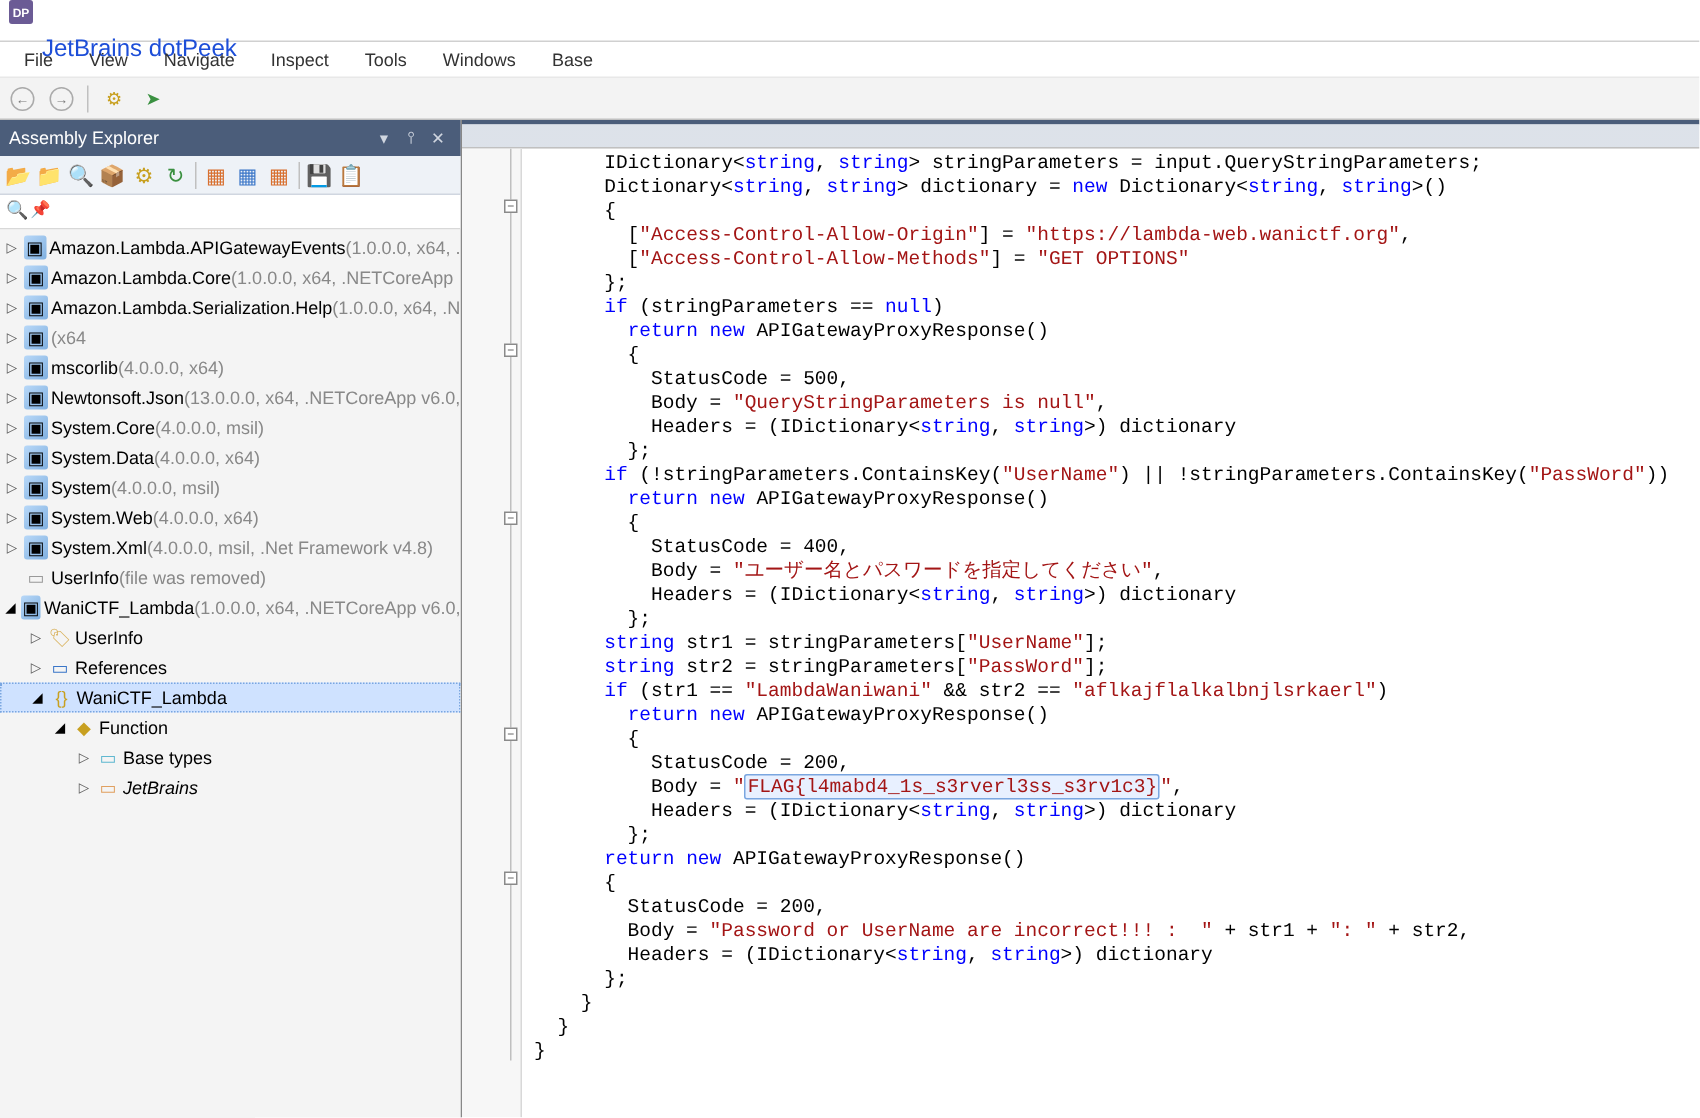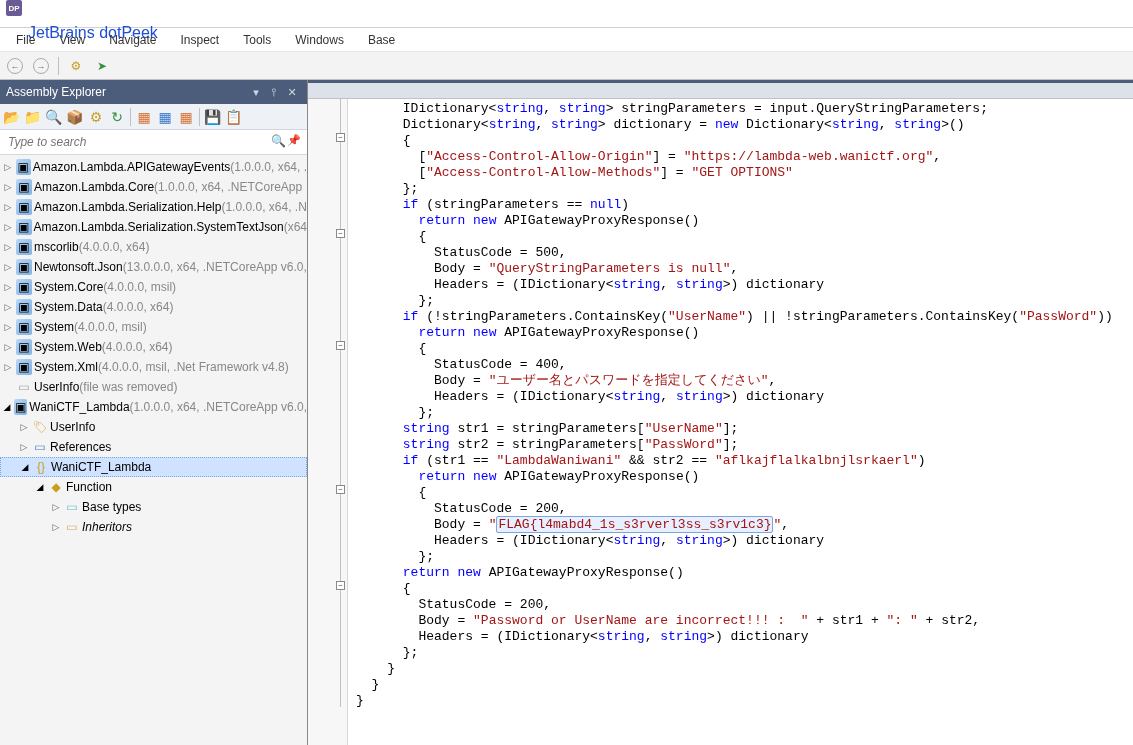--- a/index.html
+++ b/index.html
@@ -132,21 +132,20 @@
       <span class="tb-sep"></span>
       <span class="panel-tb-icon" style="color:#d87030;">▦</span>
       <span class="panel-tb-icon" style="color:#3a76c8;">▦</span>
       <span class="panel-tb-icon" style="color:#d87030;">▦</span>
       <span class="tb-sep"></span>
       <span class="panel-tb-icon" style="color:#aaa;">💾</span>
       <span class="panel-tb-icon" style="color:#aaa;">📋</span>
     </div>
 
     <div class="search-row">
-      <input class="search-input" placeholder="Type to search" style="">
       <span class="search-icon">🔍</span>
       <span class="pin-icon2">📌</span>
     </div>
 
     <div class="tree" id="tree">
         <div class="tree-row indent-0">
           <span class="tree-arrow">▷</span>
           <span class="tree-icon ic-asm">▣</span>
           <span class="tree-label" style="">Amazon.Lambda.APIGatewayEvents</span>
           <span class="tree-meta"> (1.0.0.0, x64, .</span>
@@ -159,21 +158,20 @@
         </div>
         <div class="tree-row indent-0">
           <span class="tree-arrow">▷</span>
           <span class="tree-icon ic-asm">▣</span>
           <span class="tree-label" style="">Amazon.Lambda.Serialization.Help</span>
           <span class="tree-meta"> (1.0.0.0, x64, .N</span>
         </div>
         <div class="tree-row indent-0">
           <span class="tree-arrow">▷</span>
           <span class="tree-icon ic-asm">▣</span>
-          <span class="tree-label" style="">Amazon.Lambda.Serialization.SystemTextJson</span>
           <span class="tree-meta"> (x64</span>
         </div>
         <div class="tree-row indent-0">
           <span class="tree-arrow">▷</span>
           <span class="tree-icon ic-asm">▣</span>
           <span class="tree-label" style="">mscorlib</span>
           <span class="tree-meta"> (4.0.0.0, x64)</span>
         </div>
         <div class="tree-row indent-0">
           <span class="tree-arrow">▷</span>
@@ -249,21 +247,21 @@
         </div>
         <div class="tree-row indent-3">
           <span class="tree-arrow">▷</span>
           <span class="tree-icon ic-base">▭</span>
           <span class="tree-label" style="">Base types</span>
           <span class="tree-meta"></span>
         </div>
         <div class="tree-row indent-3">
           <span class="tree-arrow">▷</span>
           <span class="tree-icon ic-inh">▭</span>
-          <span class="tree-label" style="font-style:italic;">Inheritors</span>
+          <span class="tree-label" style="font-style:italic;">JetBrains</span>
           <span class="tree-meta"></span>
         </div>
       </div>
   </div>
 
   <div class="editor-wrap">
     <div class="scrollbar-top"></div>
     <div class="editor">
       <div class="gutter">
         <div class="fold-strip">

